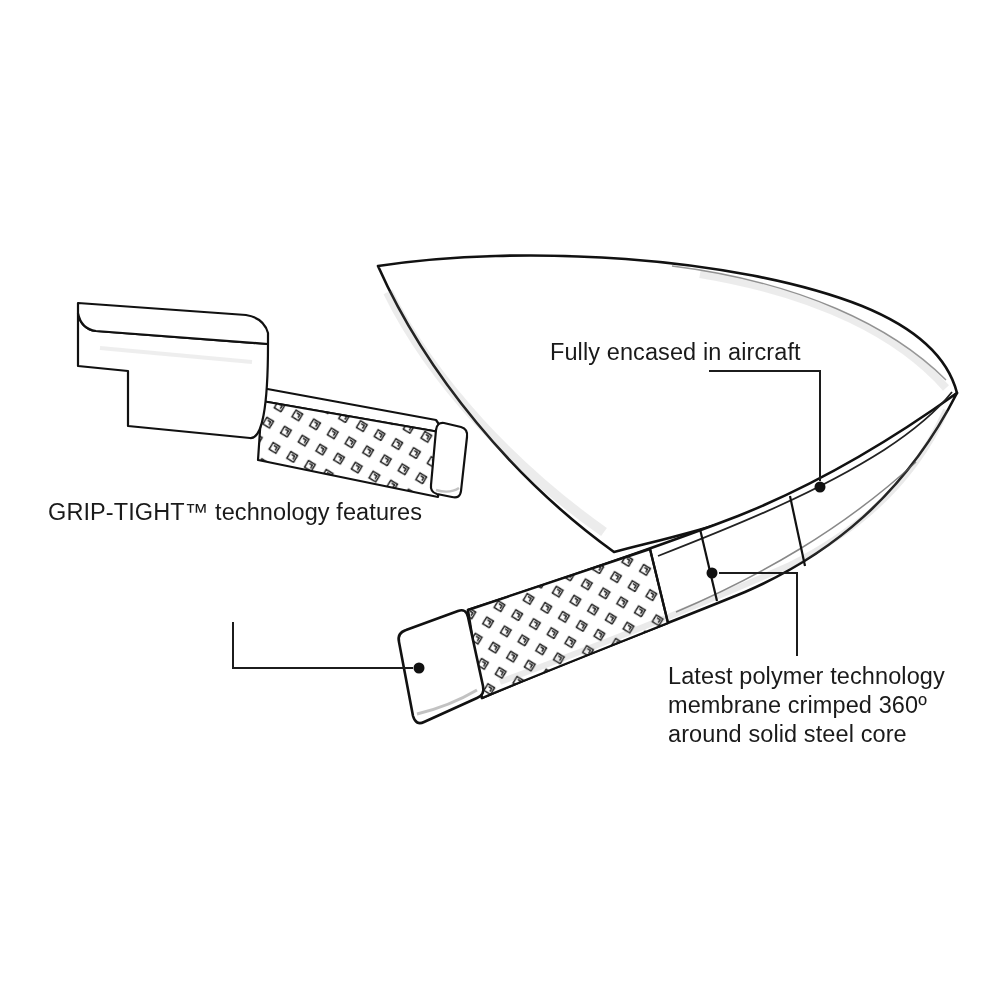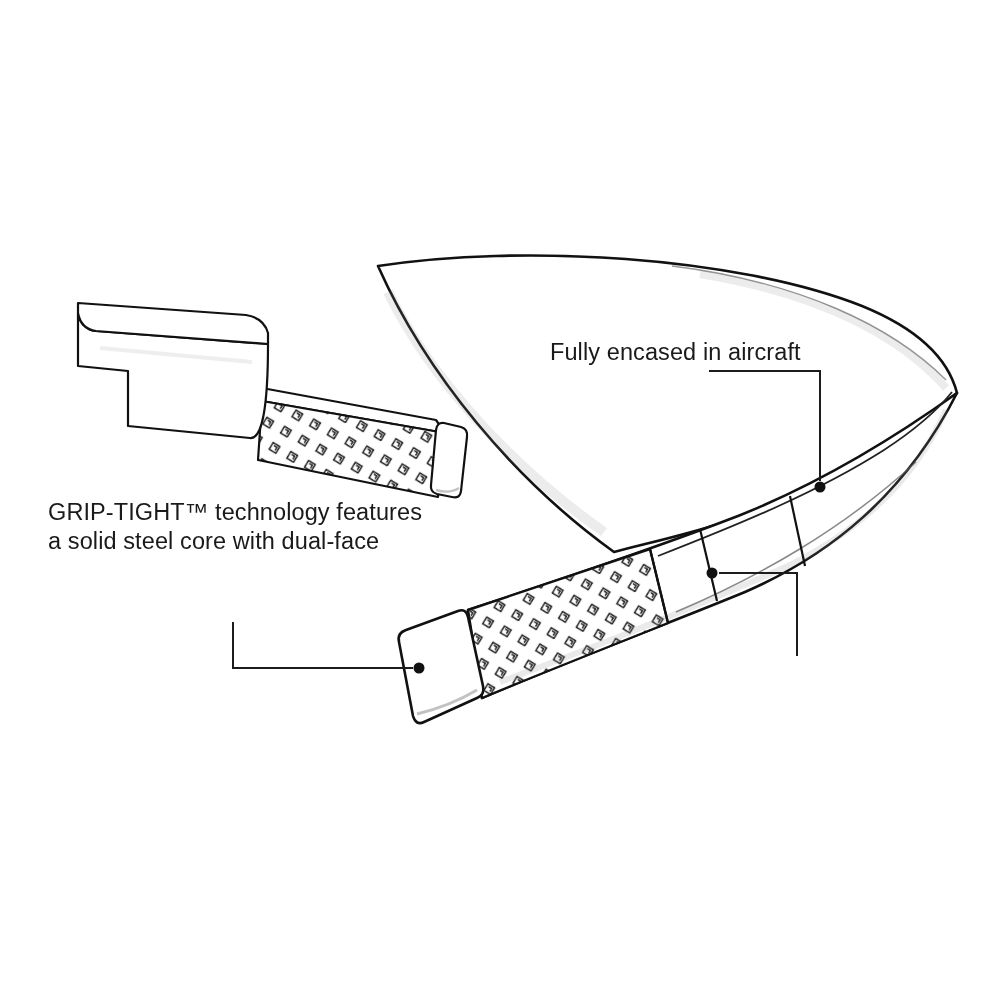--- a/index.html
+++ b/index.html
@@ -13,21 +13,21 @@
   .stage svg{position:absolute;left:0;top:0;}
   .callout{
     position:absolute;
     color:#1a1a1a;
     font-size:23.5px;
     line-height:29px;
     letter-spacing:0.1px;
     white-space:nowrap;
   }
   .callout .ln{display:block;}
-  #callout-grip{width:364px;}
+  #callout-grip{text-align:center;width:364px;}
 </style>
 </head>
 <body>
 
 <div class="stage">
 
   <svg width="1000" height="1000" viewBox="0 0 1000 1000">
     <defs>
       <pattern id="knurl" patternUnits="userSpaceOnUse" width="30" height="26" patternTransform="rotate(-14)">
         <rect width="30" height="26" fill="#ffffff"></rect>
@@ -112,17 +112,21 @@
       <circle cx="712" cy="573" r="5.5"></circle>
     </g>
   </svg>
 
   <div class="callout" id="callout-encased" style="left:550px; top:318px;margin-top:20px;">
     <span class="ln">Fully encased in aircraft</span>
   </div>
 
   <div class="callout" id="callout-grip" style="left:48px; top:498px;">
     <span class="ln">GRIP-TIGHT™ technology features</span>
-    <span class="ln">a solid steel core with dual-face</span>
   </div>
 
+  <div class="callout" id="callout-polymer" style="left:668px; top:662px;">
+    <span class="ln">Latest polymer technology</span>
+    <span class="ln">membrane crimped 360º</span>
+    <span class="ln">around solid steel core</span>
+  </div>
 
 </div>
 
 </body></html>

